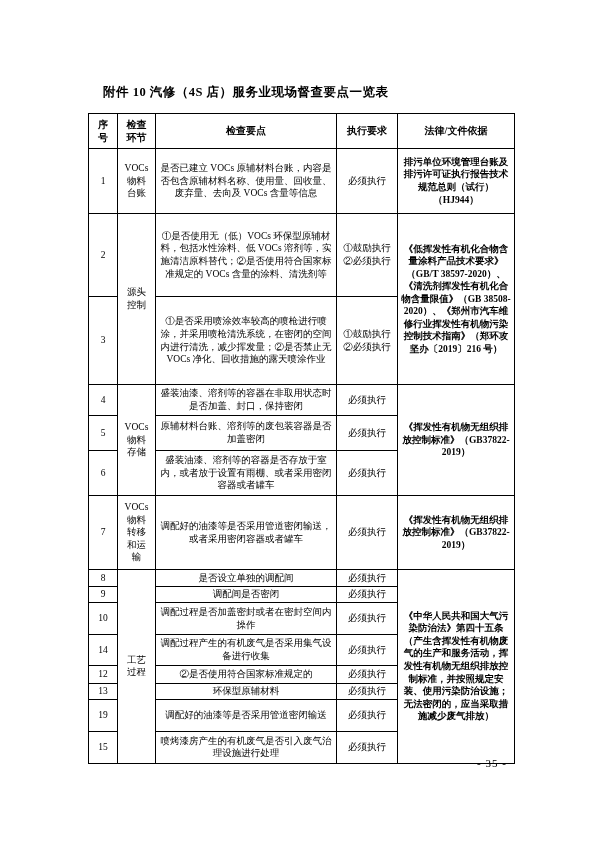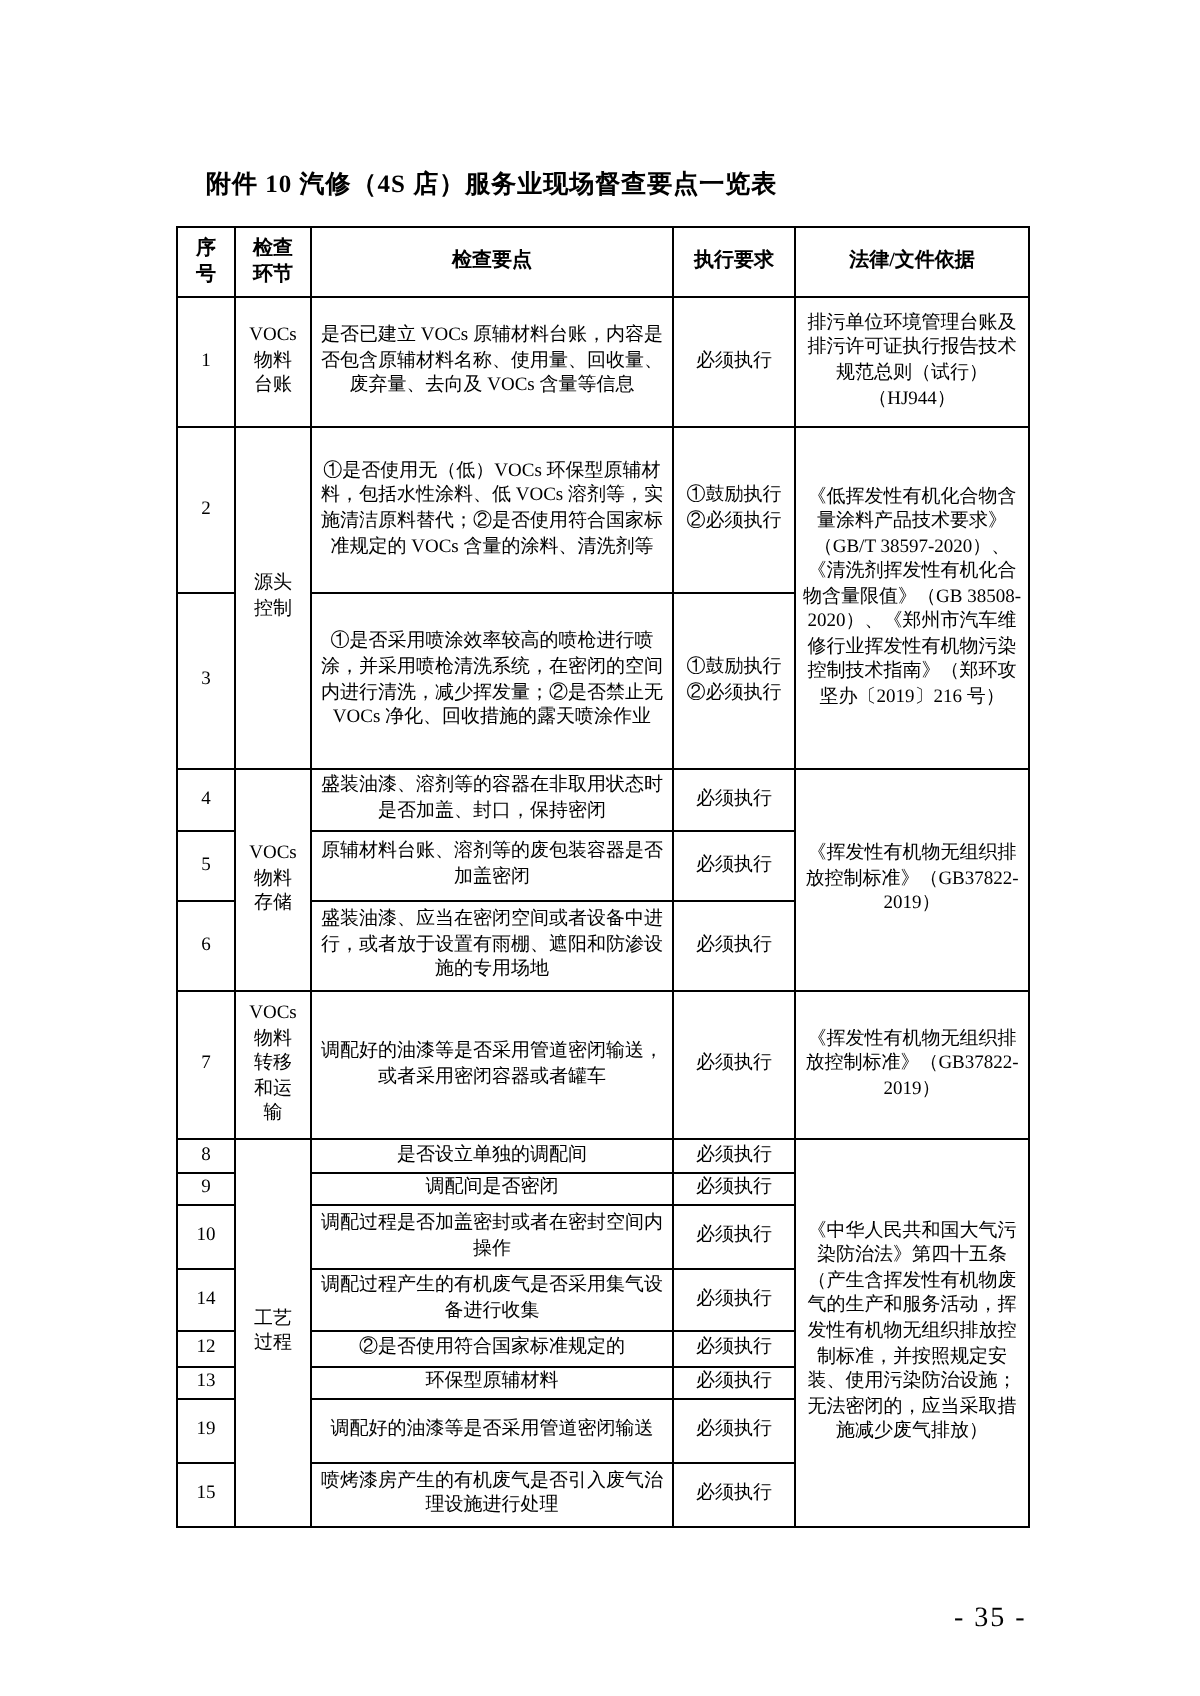--- a/index.html
+++ b/index.html
@@ -38,25 +38,25 @@
     padding:1px 3px;
     overflow:hidden;
   }
   table.checklist th {
     font-weight:bold;
     font-size:10px;
     white-space:pre-line;
   }
   .pre { white-space:pre-line; }
   .point-cell { text-align:center; }
-  .legal-cell { text-align:center; }
+  .legal-cell { text-align:center;font-weight:bold; }
   .page-number {
     position:absolute;
-    left:477px; top:802px;
-    font-size:14px;
+    left:477px; top:757px;
+    font-size:11px;
     letter-spacing:1px;
   }
 </style>
 </head>
 <body>
 
 <div class="page">
 
   <div class="doc-title">附件 10 汽修（4S 店）服务业现场督查要点一览表</div>
 
@@ -117,21 +117,21 @@
       </tr>
 
       <tr style="height:35px">
         <td>5</td>
         <td class="point-cell">原辅材料台账、溶剂等的废包装容器是否加盖密闭</td>
         <td>必须执行</td>
       </tr>
 
       <tr style="height:45px">
         <td>6</td>
-        <td class="point-cell">盛装油漆、应当在密闭空间或者设备中进行，或者放于设置有雨棚、遮阳和防渗设施的专用场地</td>
+        <td class="point-cell">盛装油漆、溶剂等的容器是否存放于室内，或者放于设置有雨棚、或者采用密闭容器或者罐车</td>
         <td>必须执行</td>
       </tr>
 
       <tr style="height:74px">
         <td>7</td>
         <td class="pre">VOCs
 物料
 转移
 和运
 输</td>

